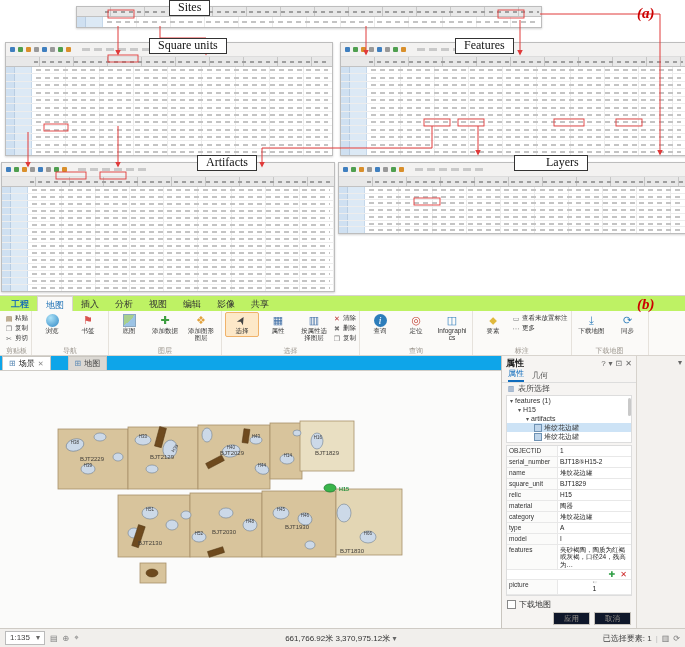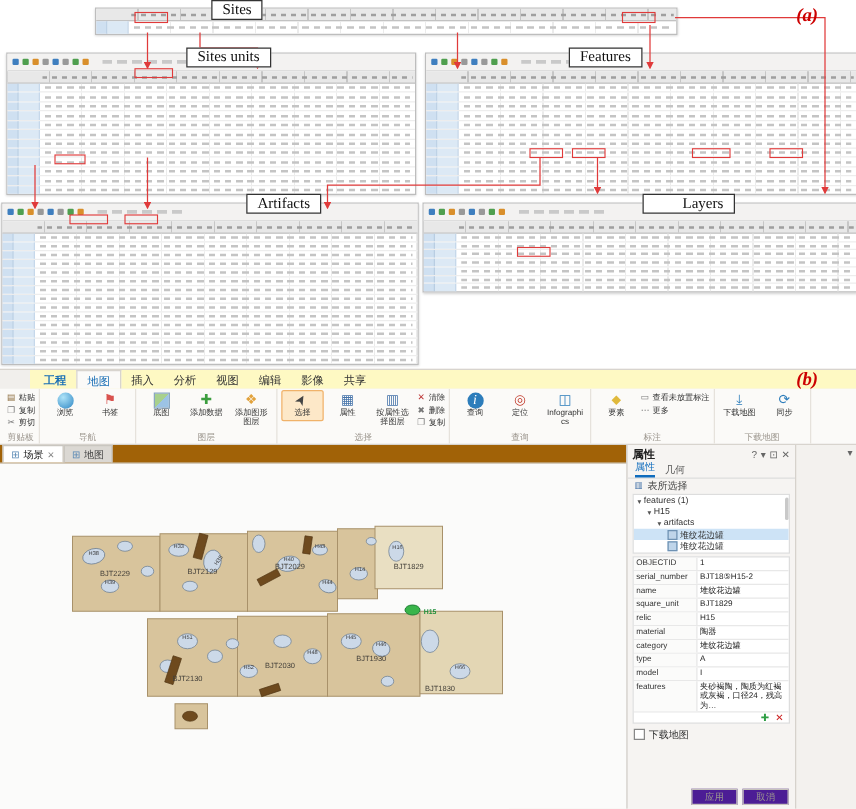--- a/index.html
+++ b/index.html
@@ -37,22 +37,22 @@
       background-size:calc(100% - 8px) 2px,100% 100%;
       background-position:4px 55%,0 0;background-repeat:no-repeat,repeat;}
   .tbl-title{position:absolute;background:#fff;border:1px solid #333;z-index:6;
       font-family:"Liberation Serif",serif;font-size:12px;line-height:1.15;padding:0 8px;color:#111;}
   .arrows{position:absolute;left:0;top:0;z-index:5;pointer-events:none;}
 
   
   .gis{position:absolute;left:0;top:295px;width:685px;height:352px;background:#f1efec;
        display:flex;flex-direction:column;border-top:1px solid #d8d4ce;box-sizing:border-box;}
   
-  .ribbon-tabs{height:15px;flex:0 0 15px;display:flex;align-items:stretch;background:#fef9c3;
-       padding-left:3px;font-size:9px;color:#333;margin-left:24px;}
+  .ribbon-tabs{height:15px;flex:0 0 15px;display:flex;align-items:stretch;background:#bef264;
+       padding-left:3px;font-size:9px;color:#333;}
   .rtab{padding:2px 8px 1px;cursor:default;}
   .rtab.file{color:#1a6fb5;font-weight:bold;}
   .rtab.active{background:#fbfaf8;border:1px solid #d8d4ce;border-bottom:none;color:#1a6fb5;}
   
   .ribbon{height:44px;flex:0 0 44px;background:#fbfaf8;border-bottom:1px solid #d8d4ce;
        display:flex;align-items:stretch;padding:0 2px;overflow:hidden;}
   .rgroup{display:flex;flex-direction:column;border-right:1px solid #e6e2dc;padding:1px 3px 0;}
   .rg-body{flex:1;display:flex;align-items:flex-start;gap:2px;}
   .rg-label{height:9px;font-size:7px;color:#9a948c;text-align:center;line-height:9px;flex:0 0 9px;}
   .bigbtn{width:30px;display:flex;flex-direction:column;align-items:center;gap:1px;font-size:6.5px;
@@ -83,22 +83,22 @@
   .icon-infographic::before{content:"◫";color:#2d7dbb;}
   .icon-tag::before{content:"⬥";color:#e0b93c;}
   .icon-unplaced::before{content:"▭";color:#777;}
   .icon-more::before{content:"⋯";color:#555;}
   .icon-download::before{content:"⤓";color:#2d7dbb;}
   .icon-sync::before{content:"⟳";color:#2d7dbb;}
 
   
   .content{flex:1;display:flex;min-height:0;}
   .left-col{flex:1;display:flex;flex-direction:column;min-width:0;}
-  .doc-tabs{height:14px;flex:0 0 14px;background:#a16207;border-bottom:1px solid #d0cdc8;
-       display:flex;align-items:flex-end;gap:0;padding-left:2px;font-size:8px;}
+  .doc-tabs{height:14px;flex:0 0 14px;background:#0ea5e9;border-bottom:1px solid #d0cdc8;
+       display:flex;align-items:flex-end;gap:17px;padding-left:2px;font-size:8px;}
   .dtab{padding:1px 6px;background:#dbd8d3;color:#444;display:flex;gap:3px;align-items:center;
        border:1px solid #c9c6c0;border-bottom:none;}
   .dtab.active{background:#fff;color:#222;}
   .dtab .grid::before{content:"⊞";color:#5b8ab5;}
   .dtab .close::before{content:"✕";color:#888;font-size:7px;}
   .map-view{flex:1;position:relative;background:#fbfbfa;overflow:hidden;}
   .map-view svg{position:absolute;left:0;top:16px;}
   #sq-labels text{font-size:6px;fill:#44403a;text-anchor:middle;font-family:"Liberation Sans",sans-serif;}
   #ft-labels text{font-size:4.5px;fill:#3a3a3a;text-anchor:middle;font-family:"Liberation Sans",sans-serif;}
   #sel-label{font-size:5.5px;fill:#1f8f3a;font-weight:bold;font-family:"Liberation Sans",sans-serif;}
@@ -136,21 +136,21 @@
   .attach-row{height:9px;flex:0 0 9px;display:flex;justify-content:flex-end;gap:5px;
        padding:0 4px;border-bottom:1px solid #e8e8e8;align-items:center;}
   .plus{color:#2e9e44;font-size:8px;}  .cross{color:#cc2222;font-size:8px;}
   .pic-row{flex:1;min-height:0;}
   .pic-row .aval{display:flex;flex-direction:column;align-items:center;justify-content:center;gap:1px;}
   .pic-caption{font-size:7px;color:#222;text-align:center;}
   .props-footer{flex:0 0 24px;display:flex;flex-direction:column;gap:2px;padding:1px 5px 3px;}
   .auto{display:flex;align-items:center;gap:3px;color:#333;}
   .cb{width:7px;height:7px;border:1px solid #888;background:#fff;flex:0 0 auto;}
   .btns{display:flex;justify-content:flex-end;gap:4px;}
-  .pbtn{border:1px solid #c6c2bc;background:#4c1d95;color:#9b968f;font-size:7.5px;padding:0 10px;height:11px;line-height:11px;margin-top:36px;}
+  .pbtn{border:1px solid #c6c2bc;background:#0f172a;color:#9b968f;font-size:7.5px;padding:0 10px;height:11px;line-height:11px;}
 
   .right-strip{width:42px;flex:0 0 42px;background:#f3f1ee;border-left:1px solid #d6d2cc;
        display:flex;justify-content:flex-end;padding:2px 3px;font-size:8px;color:#777;}
 
   
   .statusbar{height:18px;flex:0 0 18px;border-top:1px solid #cfcbc5;background:#f1efec;
        display:flex;align-items:center;font-size:8px;color:#444;padding:0 5px;gap:5px;}
   .scalebox{background:#fff;border:1px solid #bbb;height:12px;line-height:12px;padding:0 4px;
        display:flex;gap:6px;align-items:center;}
   .sb-ic{font-size:8px;color:#777;}
@@ -463,21 +463,21 @@
         </div>
         <div class="mt-row">
           <span class="selcell"></span>
           <span class="idcell"></span>
           <span class="mt-cells"></span>
         </div>
       </div>
     </div>
 
   <div class="tbl-title" style="left:169px;top:0;">Sites</div>
-  <div class="tbl-title" style="left:149px;top:38px;">Sites units</div>
+  <div class="tbl-title" style="left:149px;top:38px;">Square units</div>
   <div class="tbl-title" style="left:455px;top:38px;">Features</div>
   <div class="tbl-title" style="left:197px;top:155px;">Artifacts</div>
   <div class="tbl-title" style="left:514px;top:155px;padding-left:31px;">Layers</div>
 
   <svg class="arrows" width="685" height="293" viewBox="0 0 685 293">
     <defs>
       <marker id="arr" markerWidth="6" markerHeight="6" refX="4.5" refY="3" orient="auto">
         <path d="M0 0 L6 3 L0 6 Z" fill="#e03a3a"></path>
       </marker>
     </defs>
@@ -870,13 +870,31 @@
           <span class="pbtn">取消</span>
         </div>
       </div>
     </div>
 
     <div class="right-strip">
       <span class="pi icon-chevron-down"></span>
     </div>
   </div>
 
+  <div class="statusbar">
+    <span class="scalebox">
+      <span>1:135</span>
+      <span class="pi icon-chevron-down"></span>
+    </span>
+    <span class="sb-ic icon-grid"></span>
+    <span class="sb-ic icon-plus-circle"></span>
+    <span class="sb-ic icon-crosshair"></span>
+    <span class="sb-center">
+      <span>661,766.92米 3,370,975.12米</span> <span class="pi icon-chevron-down"></span>
+    </span>
+    <span class="sb-right">
+      <span>已选择要素: 1</span>
+      <span class="sb-sep">|</span>
+      <span class="sb-ic icon-columns"></span>
+      <span class="sb-ic icon-refresh"></span>
+    </span>
+  </div>
 </div>
 
 </body></html>

